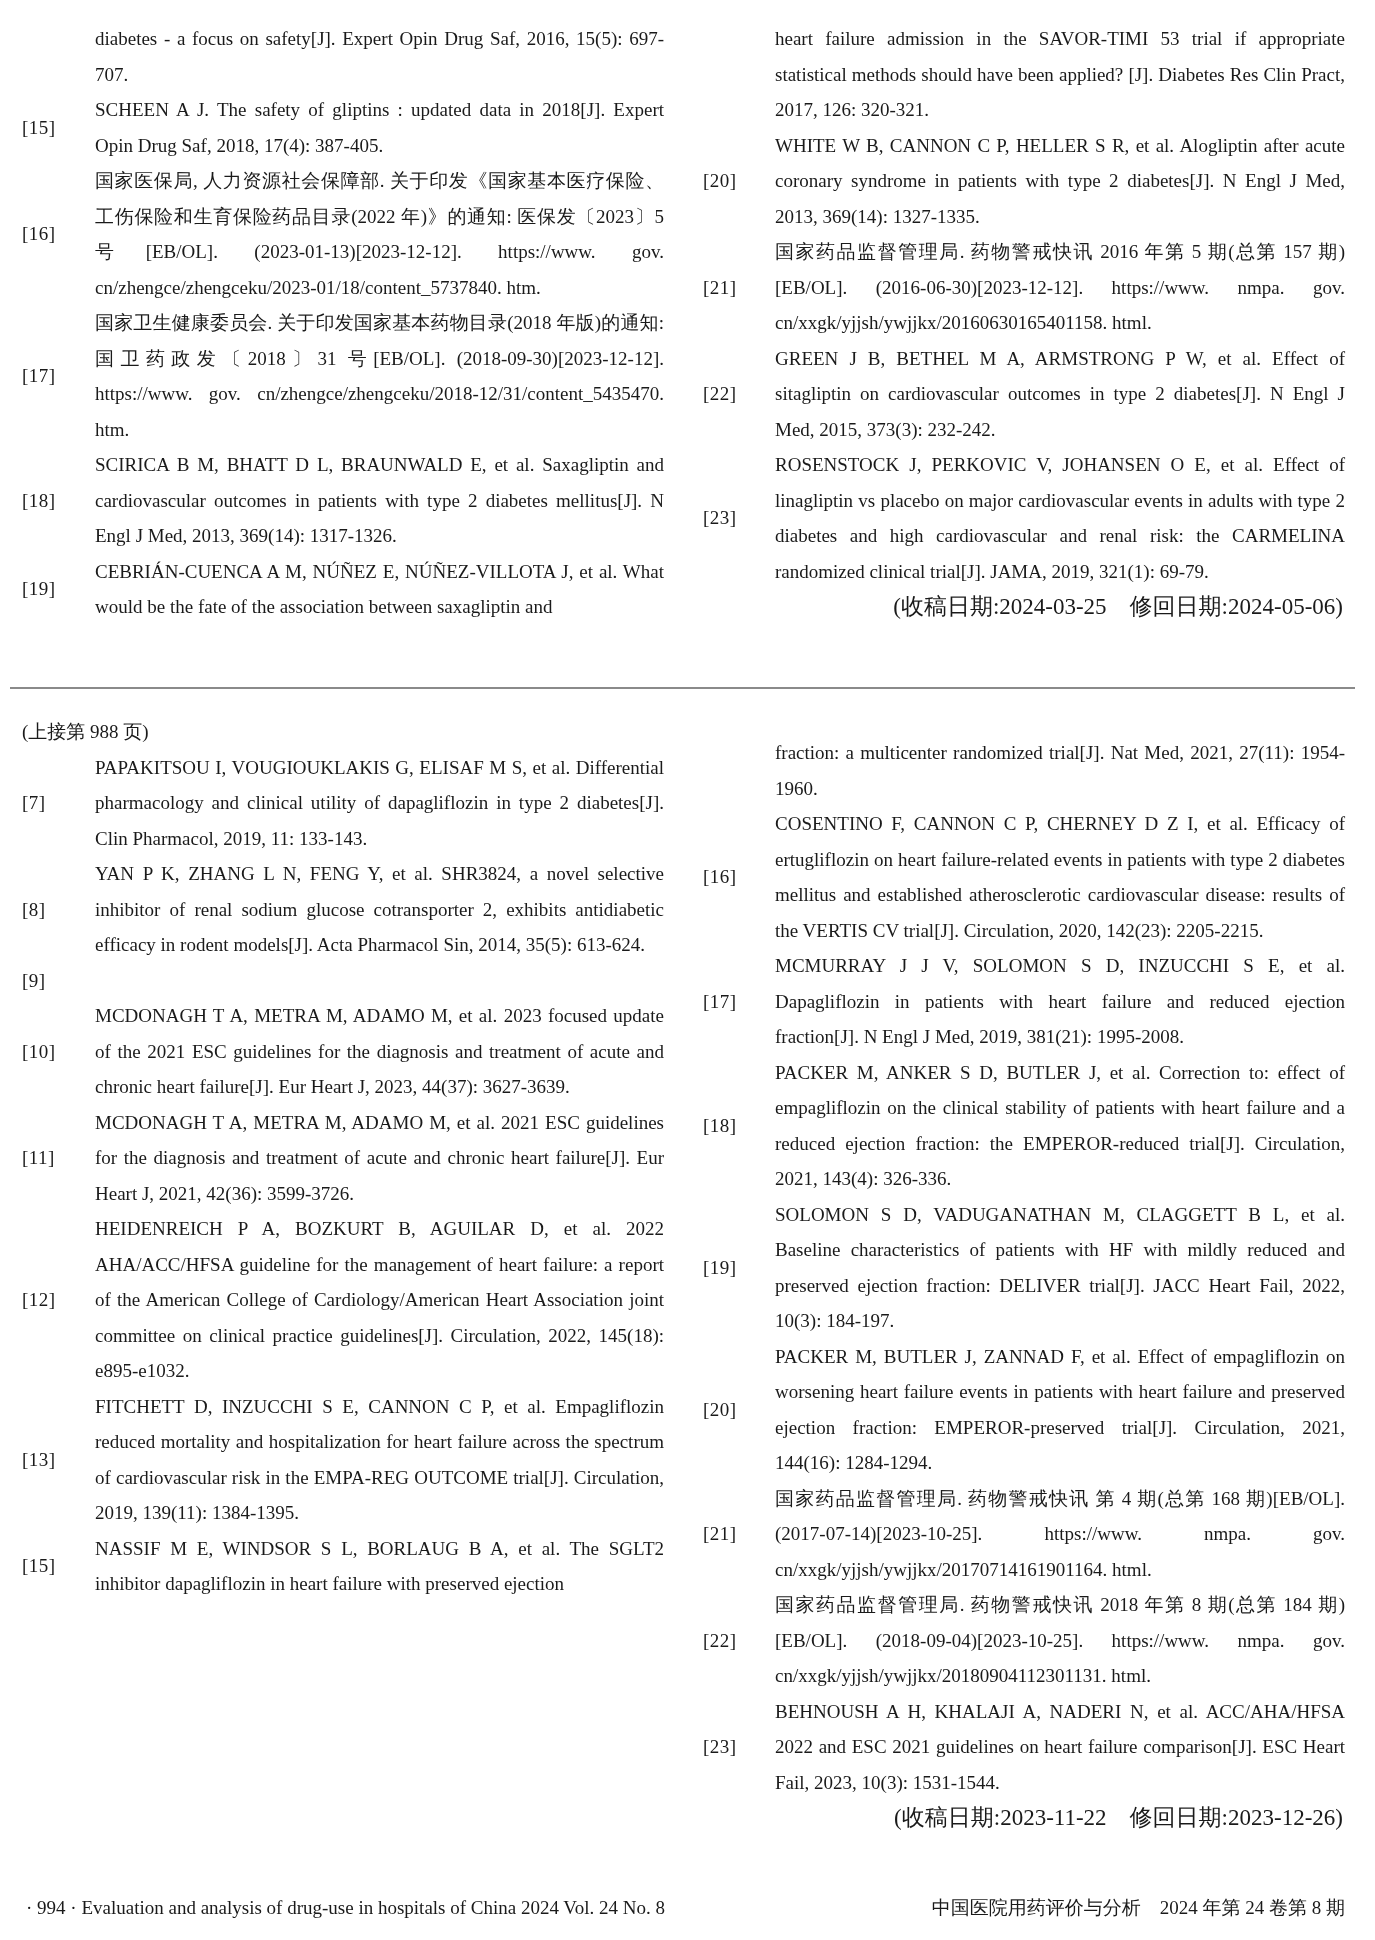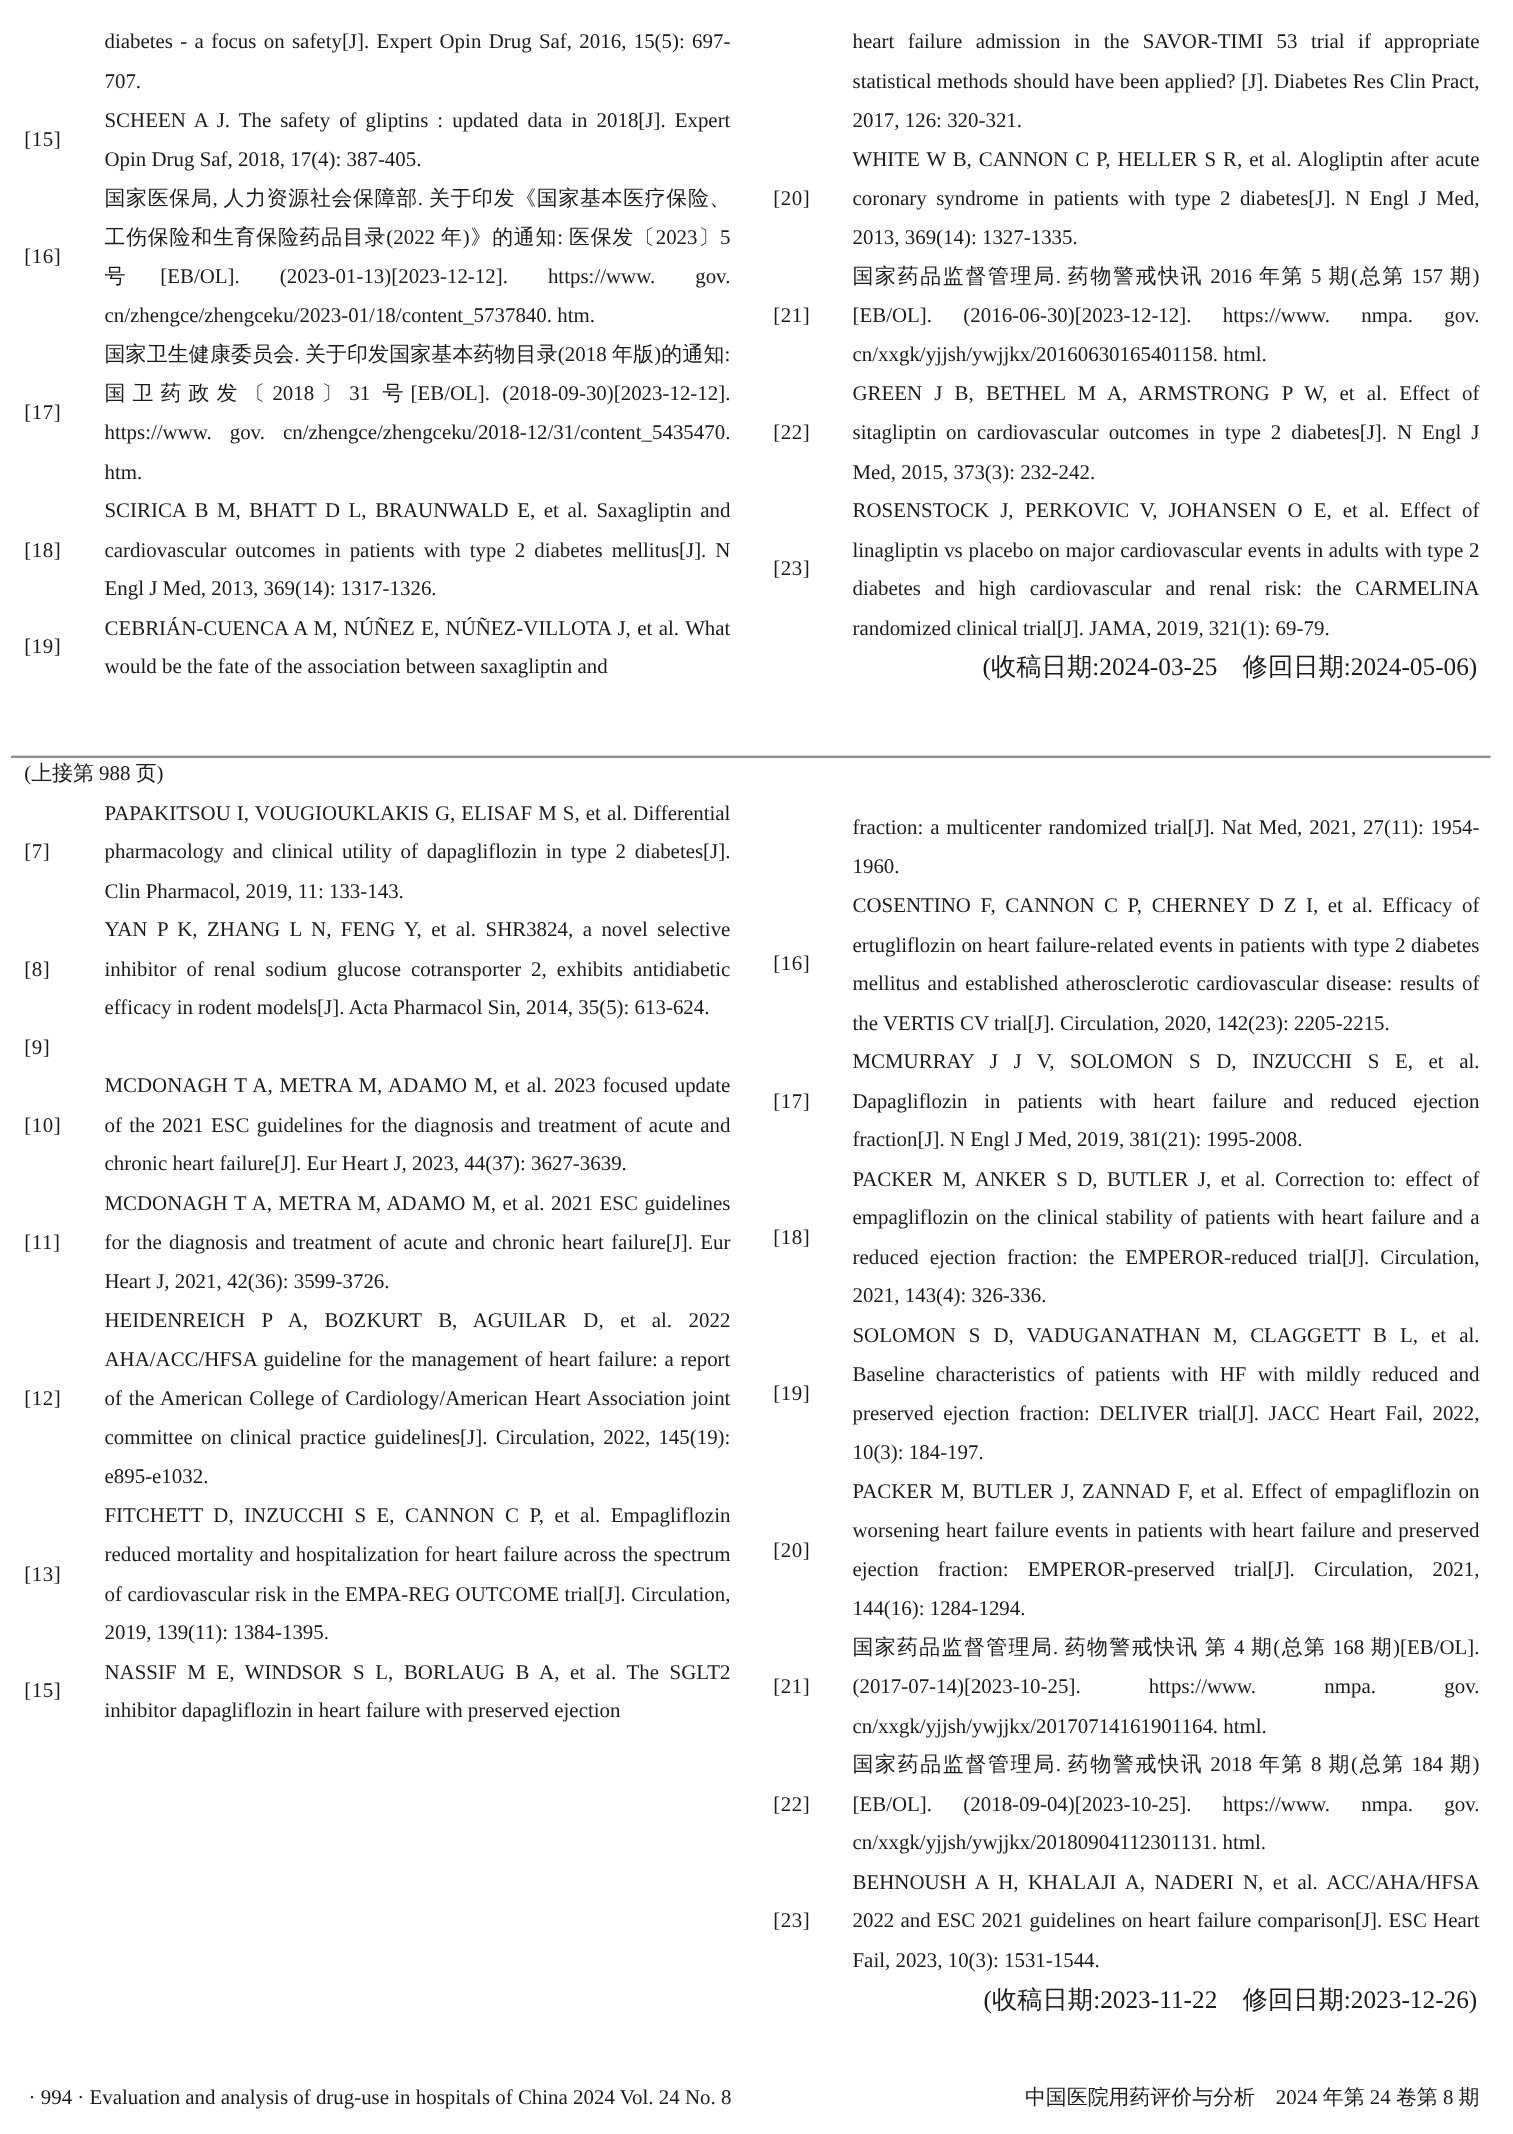--- a/index.html
+++ b/index.html
@@ -7,21 +7,21 @@
     width: 1375px; height: 1940px; position: relative; overflow: hidden;
     font-family: "Liberation Serif", "DejaVu Serif", serif;
     color: #1a1a1a;
   }
   .col {
     position: absolute;
     width: 642px;
   }
   .col.top-left  { left: 22px;  top: 21px; }
   .col.top-right { left: 703px; top: 21px; }
-  .col.bot-left  { left: 22px;  top: 686px; }
+  .col.bot-left  { left: 22px;  top: 714px; }
   .col.bot-right { left: 703px; top: 735px; }
 
   .ref {
     display: flex;
     font-size: 19px;
     line-height: 35.5px;
     align-items: center;
   }
   .ref .num {
     flex: 0 0 73px;
@@ -138,21 +138,21 @@
       <div class="ref">
         <span class="num">[10]</span>
         <span class="txt">MCDONAGH T A, METRA M, ADAMO M, et al. 2023 focused update of the 2021 ESC guidelines for the diagnosis and treatment of acute and chronic heart failure[J]. Eur Heart J, 2023, 44(37): 3627-3639.</span>
       </div>
       <div class="ref">
         <span class="num">[11]</span>
         <span class="txt">MCDONAGH T A, METRA M, ADAMO M, et al. 2021 ESC guidelines for the diagnosis and treatment of acute and chronic heart failure[J]. Eur Heart J, 2021, 42(36): 3599-3726.</span>
       </div>
       <div class="ref">
         <span class="num">[12]</span>
-        <span class="txt">HEIDENREICH P A, BOZKURT B, AGUILAR D, et al. 2022 AHA/ACC/HFSA guideline for the management of heart failure: a report of the American College of Cardiology/American Heart Association joint committee on clinical practice guidelines[J]. Circulation, 2022, 145(19): e895-e1032.</span>
+        <span class="txt">HEIDENREICH P A, BOZKURT B, AGUILAR D, et al. 2022 AHA/ACC/HFSA guideline for the management of heart failure: a report of the American College of Cardiology/American Heart Association joint committee on clinical practice guidelines[J]. Circulation, 2022, 145(18): e895-e1032.</span>
       </div>
       <div class="ref">
         <span class="num">[13]</span>
         <span class="txt">FITCHETT D, INZUCCHI S E, CANNON C P, et al. Empagliflozin reduced mortality and hospitalization for heart failure across the spectrum of cardiovascular risk in the EMPA-REG OUTCOME trial[J]. Circulation, 2019, 139(11): 1384-1395.</span>
       </div>
       <div class="ref">
         <span class="num">[15]</span>
         <span class="txt">NASSIF M E, WINDSOR S L, BORLAUG B A, et al. The SGLT2 inhibitor dapagliflozin in heart failure with preserved ejection</span>
       </div>
     </div>

